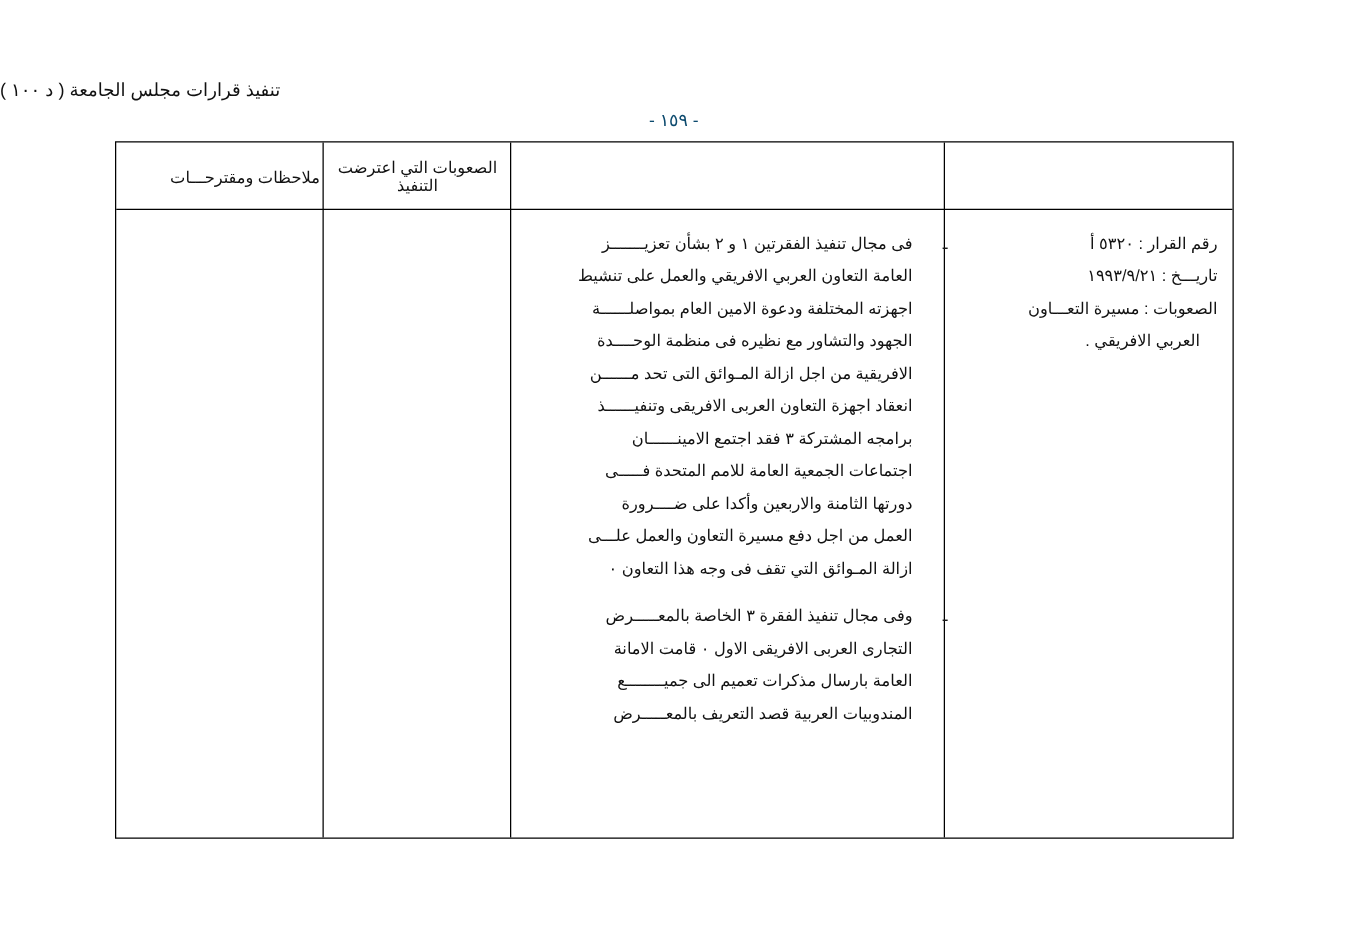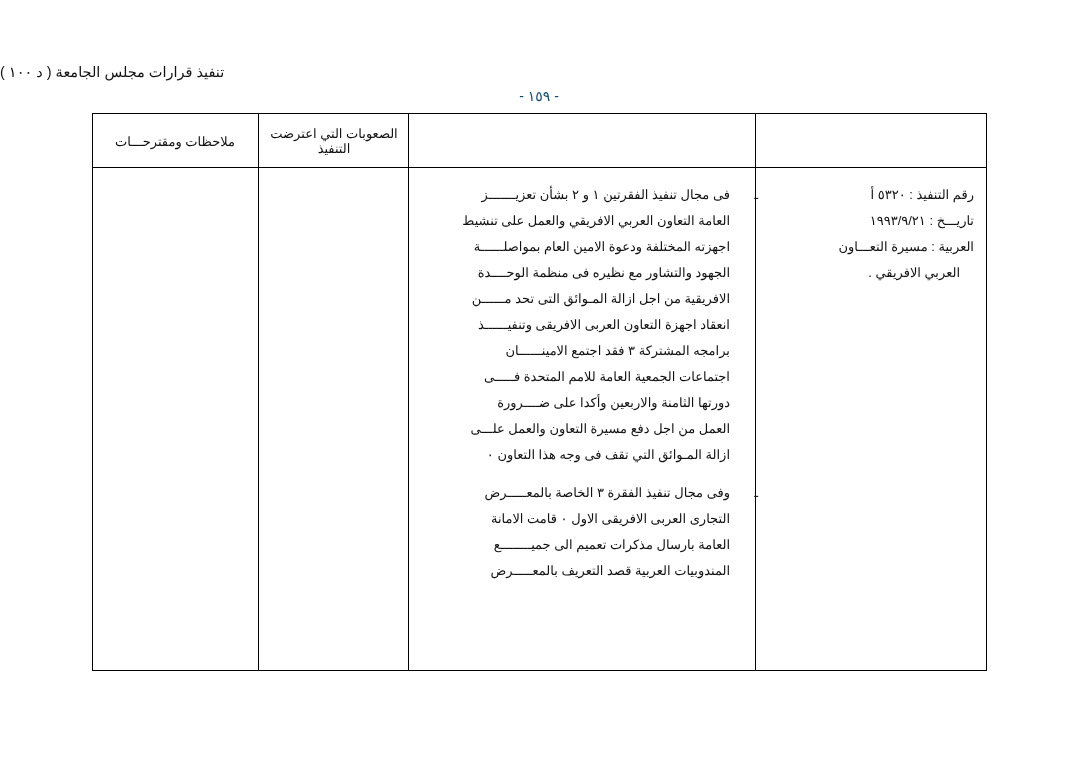--- a/index.html
+++ b/index.html
@@ -84,21 +84,21 @@
     color: #111;
     text-align: center;
     direction: rtl;
     letter-spacing: 0.4px;
     padding: 0 6px;
     box-sizing: border-box;
   }
   .th-1 { right: 0; width: 230px; }
   .th-2 { right: 230px; width: 347px; }
   .th-3 { right: 577px; width: 150px; }
-  .th-4 { right: 727px; width: 168px; }
+  .th-4 { right: 706px; width: 168px; }
 
   .tbody-cell {
     position: absolute;
     top: 54px;
     bottom: 0;
     box-sizing: border-box;
     padding: 14px 12px 0 12px;
     direction: rtl;
   }
   .cell-1 { right: 0; width: 230px; }
@@ -147,29 +147,29 @@
 
     <div class="vline v1"></div>
     <div class="vline v2"></div>
     <div class="vline v3"></div>
 
     <div class="th th-3">الصعوبات التي اعترضت التنفيذ</div>
     <div class="th th-4">ملاحظات ومقترحـــات</div>
 
     <div class="tbody-cell cell-1">
       <div class="meta-line">
-        <span>رقم التنفيذ :</span>
+        <span>رقم القرار :</span>
         <span>٥٣٢٠ أ</span>
       </div>
       <div class="meta-line">
         <span>تاريـــخ :</span>
         <span>١٩٩٣/٩/٢١</span>
       </div>
       <div class="meta-line">
-        <span>العربية :</span>
+        <span>الصعوبات :</span>
         <span>مسيرة التعـــاون</span>
       </div>
       <div class="meta-line" style="padding-right:14px;">العربي الافريقي .</div>
     </div>
 
     <div class="tbody-cell cell-2">
       <div class="para" style="padding-right:14px;">
         <span class="dash">ـ</span>
         <div class="body-line">فى مجال تنفيذ الفقرتين ١ و ٢ بشأن تعزيـــــــز</div>
         <div class="body-line">العامة التعاون العربي الافريقي والعمل على تنشيط</div>

